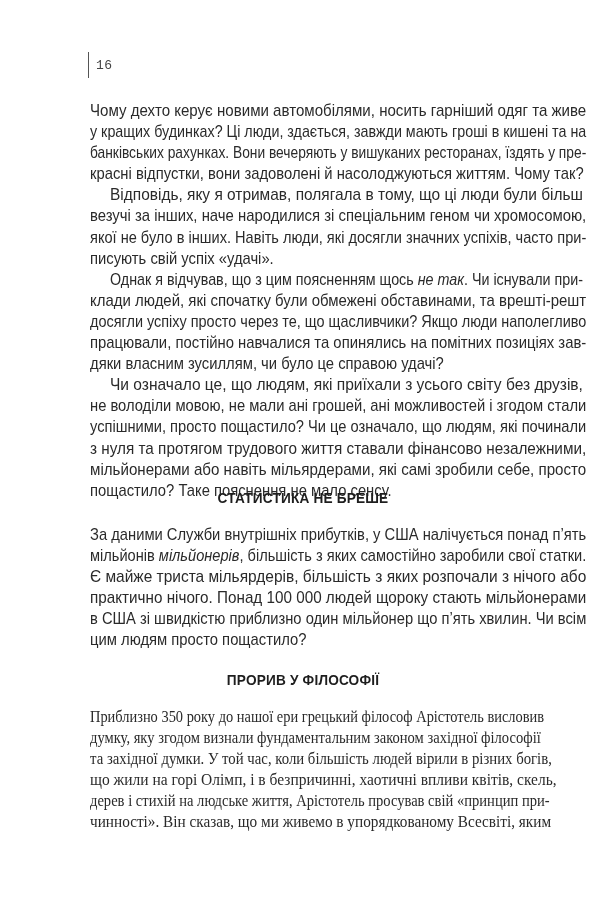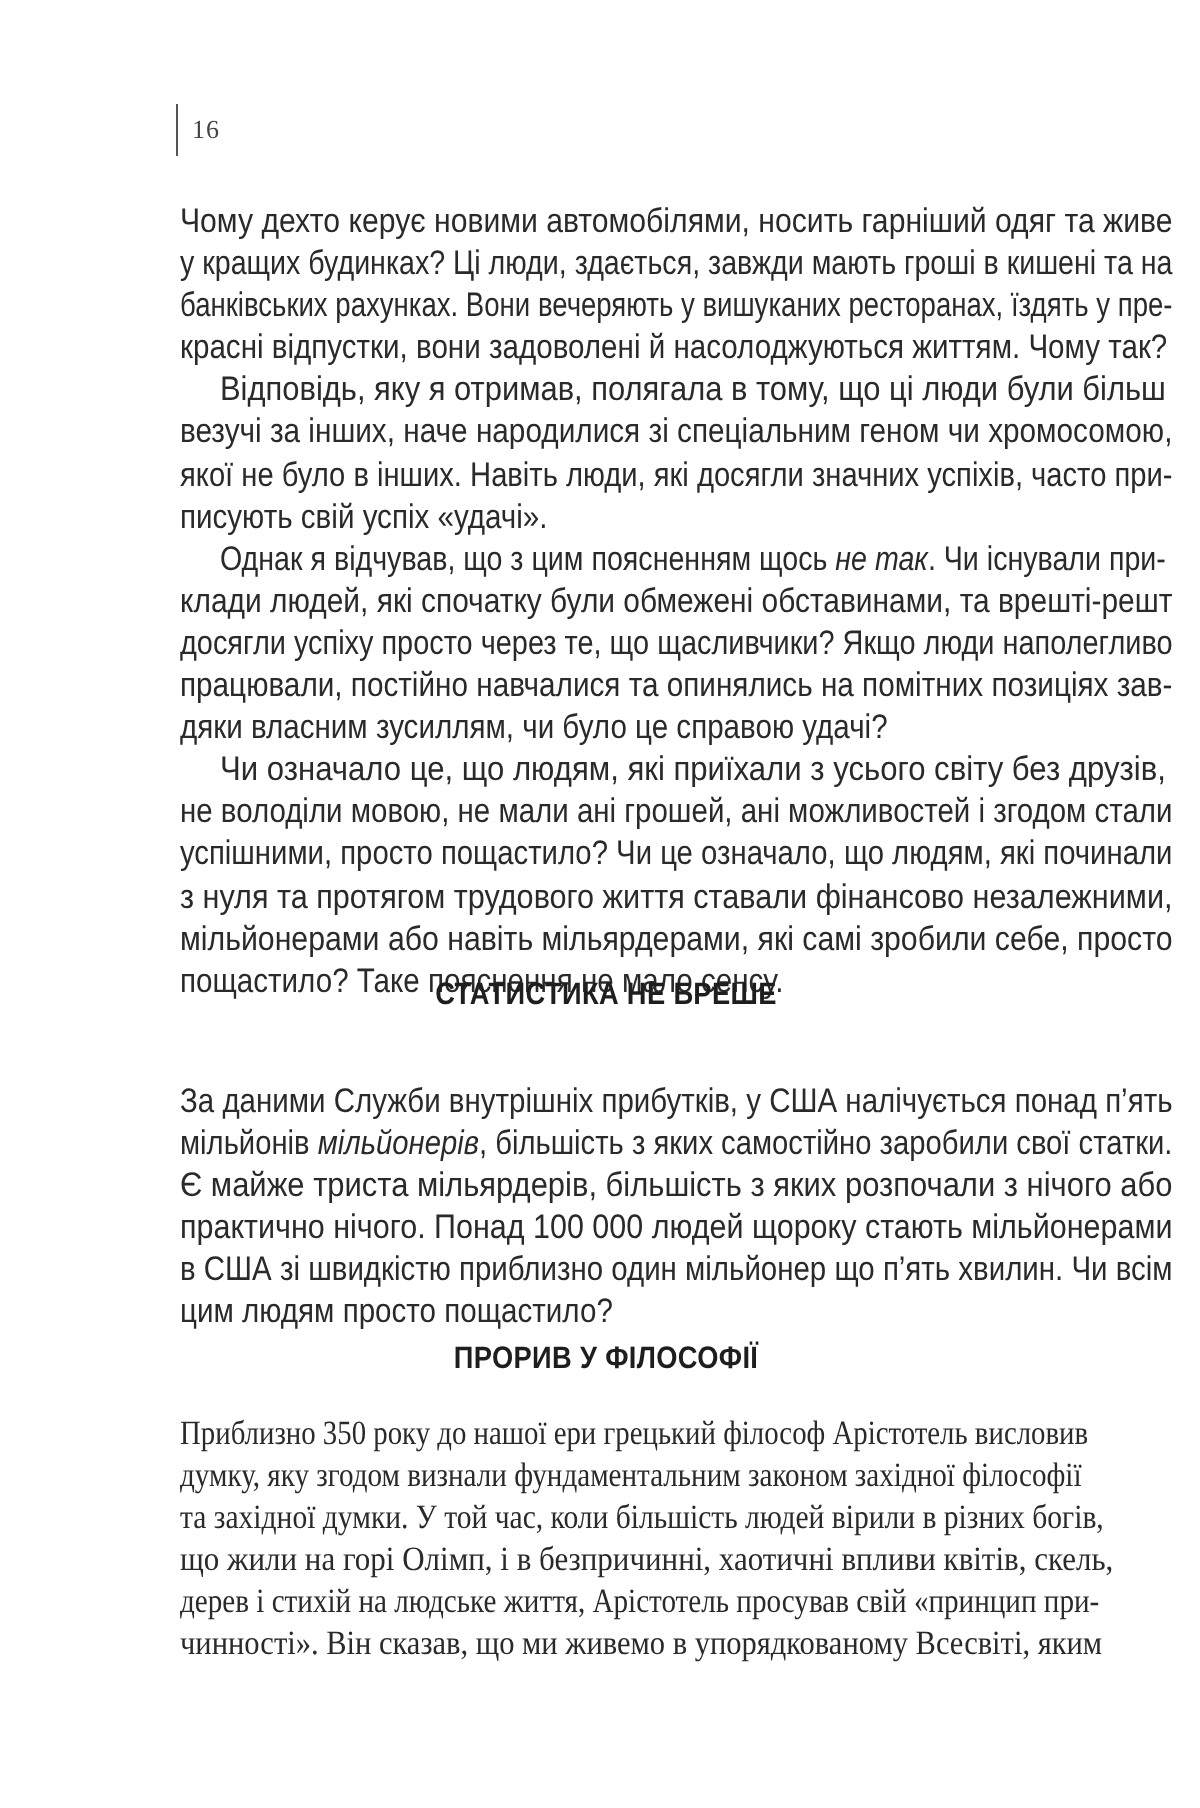--- a/index.html
+++ b/index.html
@@ -1,29 +1,29 @@
 <!DOCTYPE html>
 <html><head>
 <meta charset="utf-8">
 <style>
   html, body { margin: 0; padding: 0; background: #ffffff; }
   body { width: 600px; height: 904px; position: relative; overflow: hidden; }
   .page { position: absolute; left: 0; top: 0; width: 600px; height: 904px; background: #fff; }
   .folio { position: absolute; left: 88px; top: 52px; height: 26px; display: flex; align-items: center; }
   .folio-rule { width: 1px; height: 26px; background: #555; margin-right: 7px; }
-  .folio-num { font-family: Liberation Serif, serif; font-size: 13px; color: #444; font-weight: 300; letter-spacing: 0.5px; text-align: center; }
+  .folio-num { font-family: Liberation Mono, monospace; font-size: 13px; color: #444; font-weight: 300; letter-spacing: 0.5px; text-align: center; }
   .text-block { position: absolute; left: 90px; width: 426px; font-family: "Liberation Sans", sans-serif; font-size: 17px; line-height: 21.1px; color: #2a2a2a; }
   .line { display: block; white-space: nowrap; text-align: justify; text-align-last: justify; height: 21.1px; transform-origin: left; }
   .line.last { text-align-last: left; }
   .indent { padding-left: 20px; }
   .heading { position: absolute; left: 90px; width: 426px; text-align: center; font-family: "Liberation Sans", sans-serif; font-weight: bold; font-size: 15.5px; color: #1e1e1e; letter-spacing: 0.2px; transform: scaleX(0.88); }
   em { font-style: italic; }
   #b1 { top: 100px; }
   #h1 { top: 489px; }
-  #b2 { top: 540px; }
+  #b2 { top: 524px; }
   #h2 { top: 671px; }
   #b3 { top: 706px; font-family: Liberation Serif, serif; }
 </style>
 </head>
 <body>
 
 <div class="page">
 
   <div class="folio">
     <span class="folio-rule"></span>

